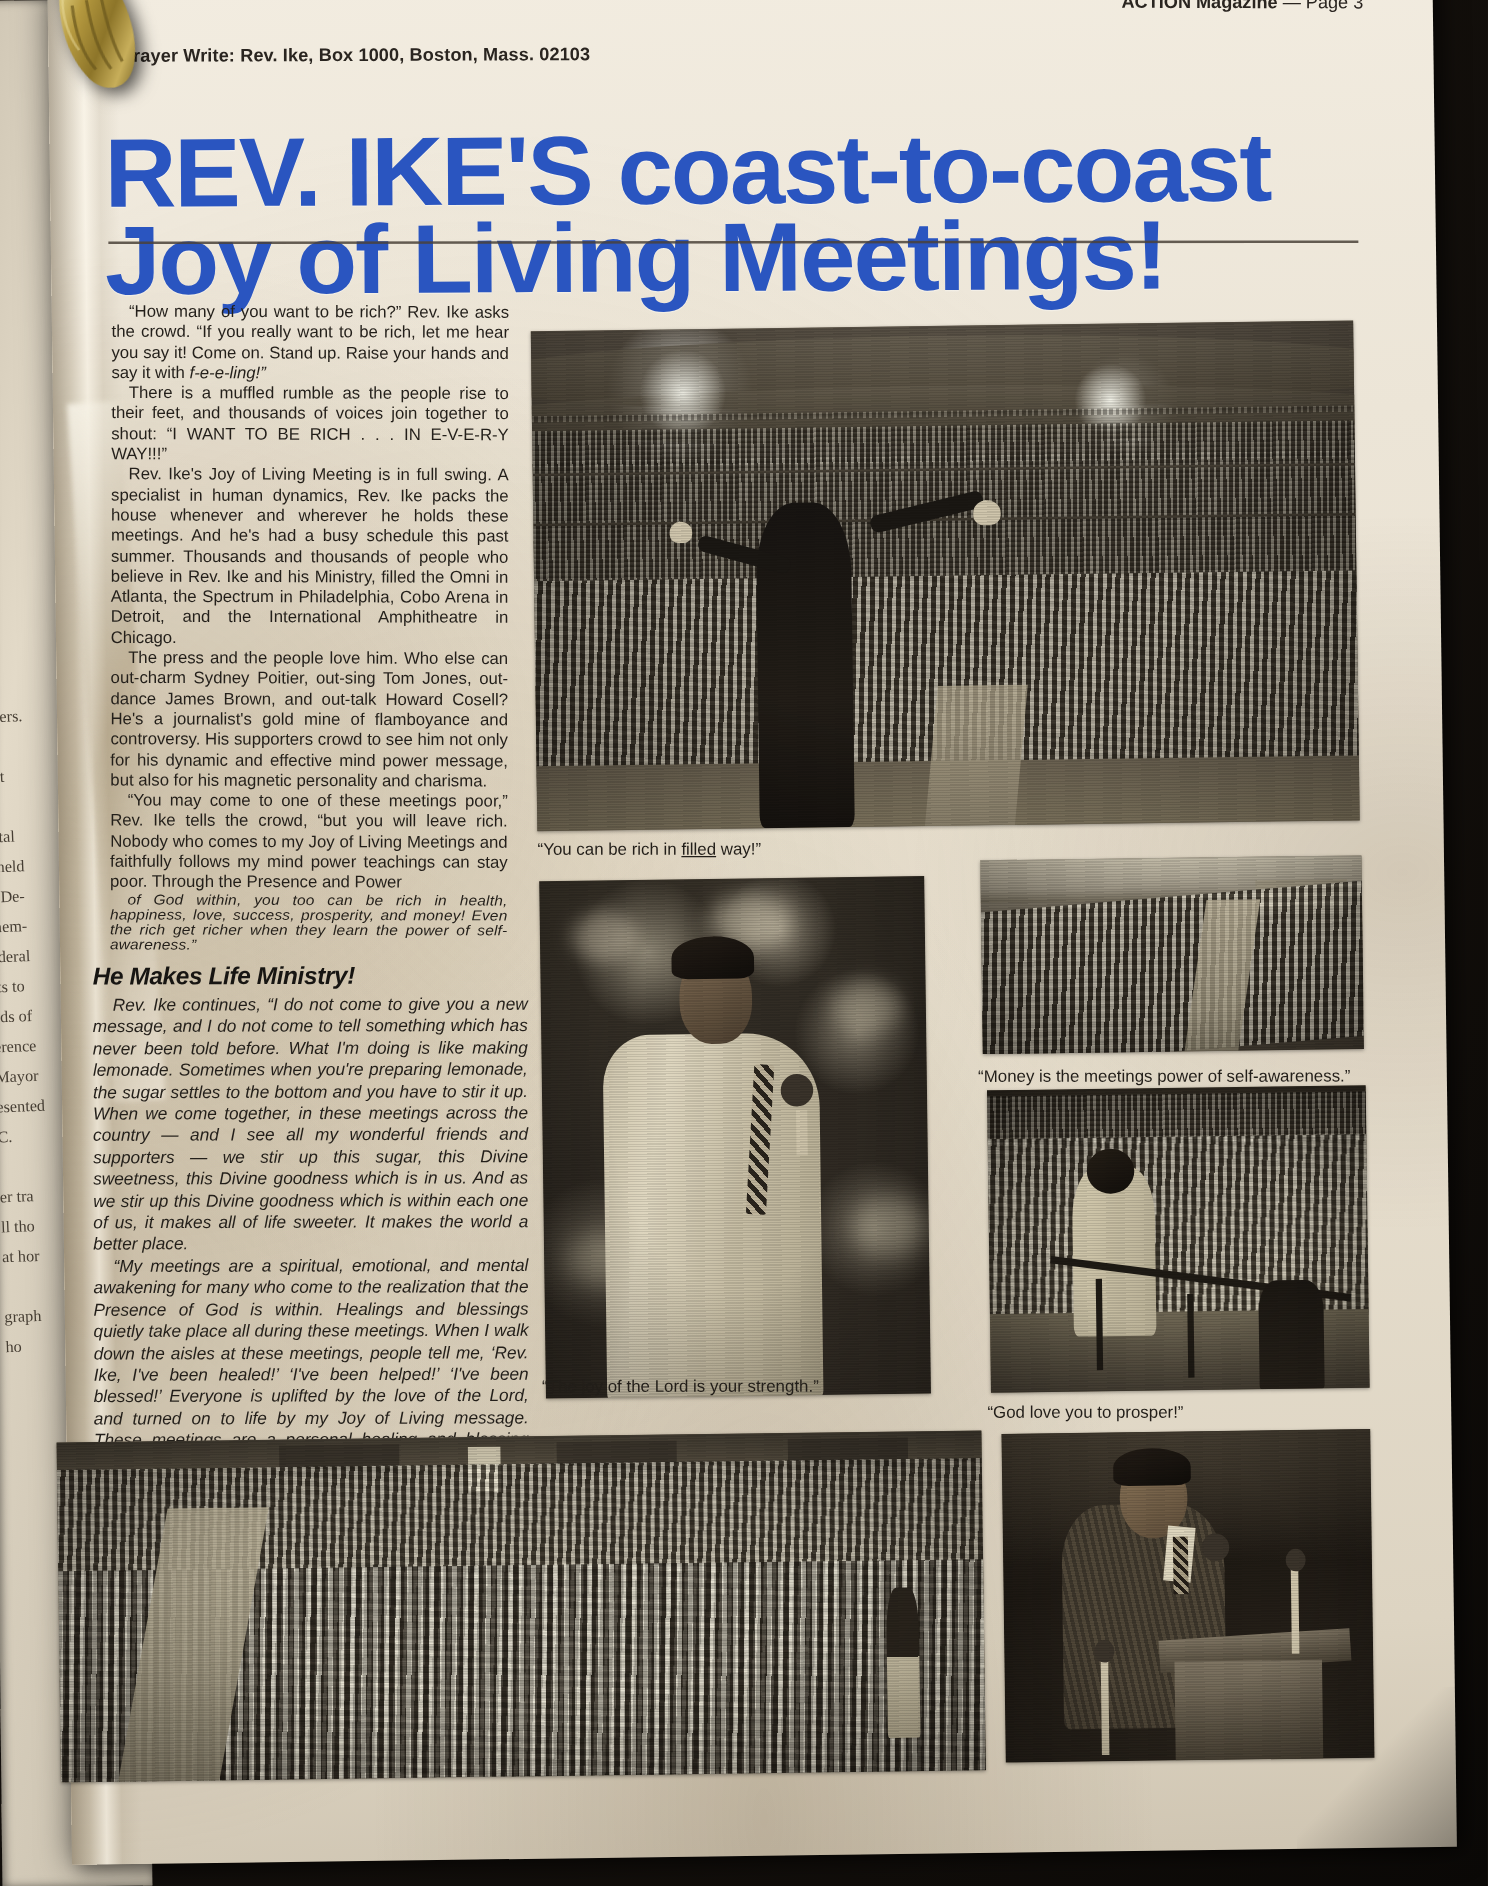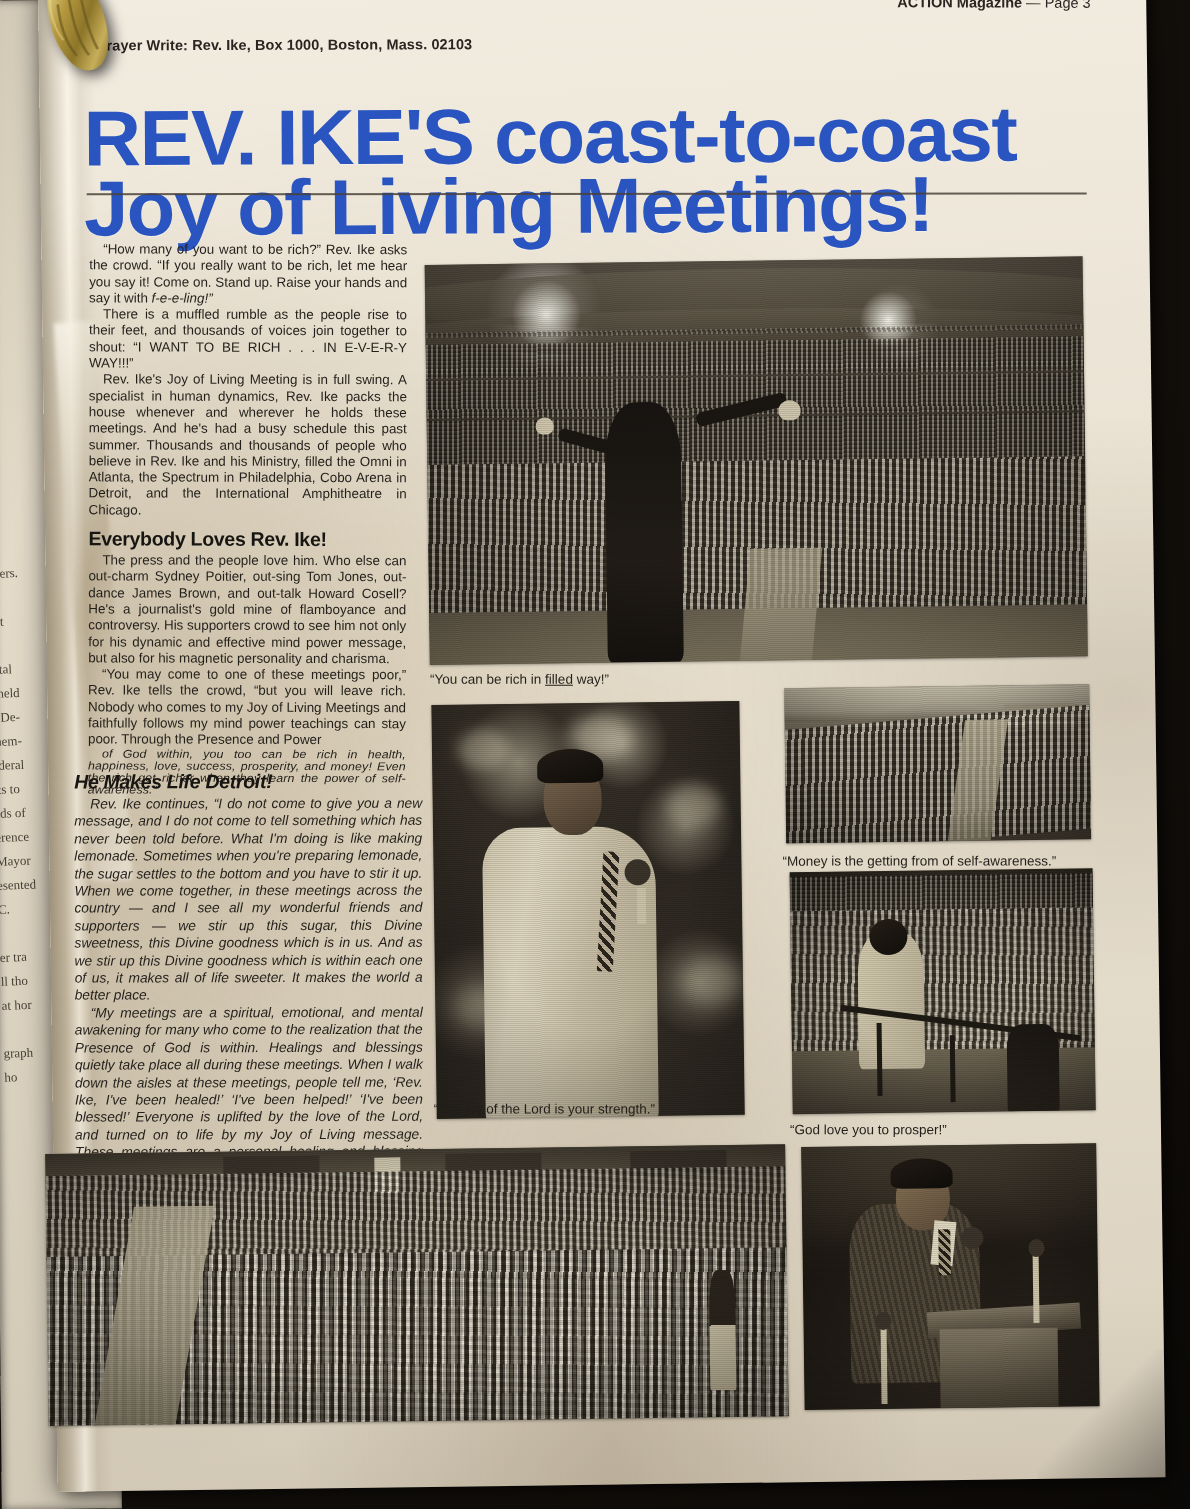--- a/index.html
+++ b/index.html
@@ -333,29 +333,28 @@
   <div id="rule-top"></div>
 
   <div id="col-left">
 
     <p class="body-p"><span>“How many of you want to be rich?” Rev. Ike asks the crowd. “If you really want to be rich, let me hear you say it! Come on. Stand up. Raise your hands and say it with </span><i>f-e-e-ling!”</i></p>
 
     <p class="body-p">There is a muffled rumble as the people rise to their feet, and thousands of voices join together to shout: “I WANT TO BE RICH . . . IN E-V-E-R-Y WAY!!!”</p>
 
     <p class="body-p"><span>Rev. Ike's Joy of Living Meeting is in full swing. A specialist in human dynamics, Rev. Ike packs the house whenever and wherever he holds these meetings. And he's had a busy schedule this past summer. Thousands and thousands of people who believe in Rev. Ike and his Ministry, filled </span><b>the Omni in Atlanta, the Spectrum in Philadelphia, Cobo Arena in Detroit, and the International Amphitheatre in Chicago.</b></p>
 
-    <h2 class="sub-head">Everybody Loves Rev. Ike!</h2>
 
     <p class="body-p">The press and the people love him. Who else can out-charm Sydney Poitier, out-sing Tom Jones, out-dance James Brown, and out-talk Howard Cosell? He's a journalist's gold mine of flamboyance and controversy. His supporters crowd to see him not only for his dynamic and effective mind power message, but also for his magnetic personality and charisma.</p>
 
     <p class="body-p"><span>“You may come to one of these meetings poor,” Rev. Ike tells the crowd, “but you will leave rich. Nobody who comes to my Joy of Living Meetings and faithfully follows my mind power teachings can stay poor. Through the Presence and Power </span><span id="tail-italic">of God within, you too can be rich in health, happiness, love, success, prosperity, and money! Even the rich get richer when they learn the power of self-awareness.”</span></p>
   </div>
 
   <div id="col-left-2">
-    <h2 class="sub-head ital">He Makes Life Detroit!</h2>
+    <h2 class="sub-head ital">He Makes Life Ministry!</h2>
     <p class="ital-body">Rev. Ike continues, “I do not come to give you a new message, and I do not come to tell something which has never been told before. What I'm doing is like making lemonade. Sometimes when you're preparing lemonade, the sugar settles to the bottom and you have to stir it up. When we come together, in these meetings across the country — and I see all my wonderful friends and supporters — we stir up this sugar, this Divine sweetness, this Divine goodness which is in us. And as we stir up this Divine goodness which is within each one of us, it makes all of life sweeter. It makes the world a better place.</p>
     <p class="ital-body">“My meetings are a spiritual, emotional, and mental awakening for many who come to the realization that the Presence of God is within. Healings and blessings quietly take place all during these meetings. When I walk down the aisles at these meetings, people tell me, ‘Rev. Ike, I've been healed!’ ‘I've been helped!’ ‘I've been blessed!’ Everyone is uplifted by the love of the Lord, and turned on to life by my Joy of Living message. These meetings are a personal healing and blessing experience from the beginning to the end.”</p>
   </div>
 
   <div class="photo" style="left:383px;top:278px;width:658px;height:400px;">
     <div class="scene arena-sky">
 
       <div style="position:absolute;left:-8%;top:2%;width:116%;height:60px;border-radius:50%;
                   background:linear-gradient(180deg,#6f6757,#504839);opacity:.7;"></div>
       <div style="position:absolute;left:-8%;top:12%;width:116%;height:46px;border-radius:50%;
@@ -415,21 +414,21 @@
   <div class="photo" style="left:737px;top:706px;width:305px;height:155px;">
     <div class="scene hall-bg">
       <div class="hall-wall" style="left:0;top:0;width:100%;height:22%;"></div>
       <div style="position:absolute;right:4%;top:12%;width:24%;height:16%;background:#9a927e;"></div>
       <div class="crowdfloor" style="top:20%;height:80%;transform:skewY(-4deg);"></div>
       <div style="position:absolute;left:56%;top:22%;width:14%;height:78%;
                   background:linear-gradient(180deg,rgba(190,180,155,.8),rgba(150,142,120,.75));
                   transform:skewX(-9deg);"></div>
     </div>
   </div>
-  <div class="cap" style="left:733px;top:873px;transform:rotate(0.7deg);">“Money is the getting from of self-awareness.”</div>
+  <div class="cap" style="left:733px;top:873px;transform:rotate(0.7deg);">“Money is the meetings power of self-awareness.”</div>
 
   <div class="photo" style="left:740px;top:890px;width:303px;height:242px;">
     <div class="scene" style="background:linear-gradient(178deg,#2a251d 0%,#3b342a 16%,#6b6352 45%,#7c7460 72%,#5d5648 100%);">
       <div class="crowdband" style="top:2%;height:16%;opacity:.9;"></div>
       <div class="crowdfloor" style="top:16%;height:60%;"></div>
       <div style="position:absolute;left:0;bottom:0;width:100%;height:26%;
                   background:linear-gradient(180deg,#6e6653,#4c4539);"></div>
 
       <div style="position:absolute;left:22%;top:26%;width:66px;height:56%;
                   background:linear-gradient(100deg,#d3caae,#b8af95);border-radius:30% 30% 6% 6%;"></div>

